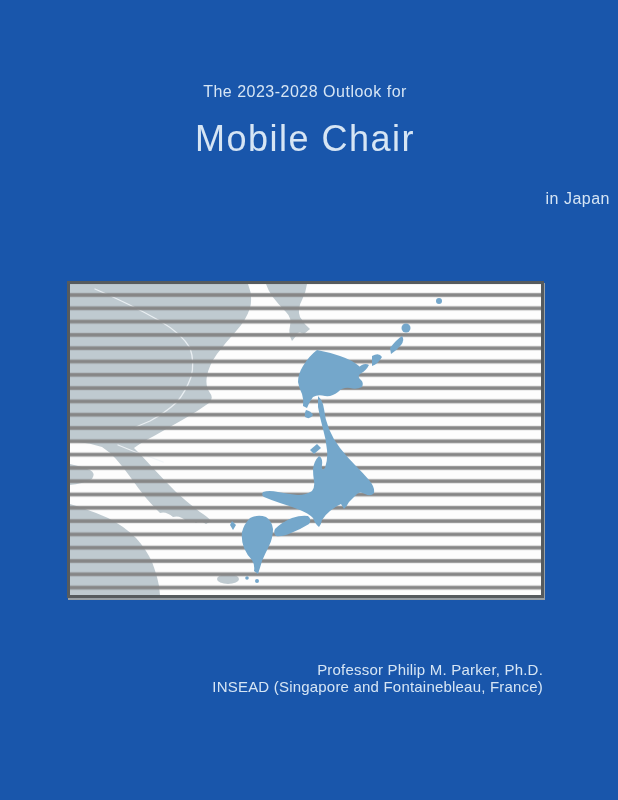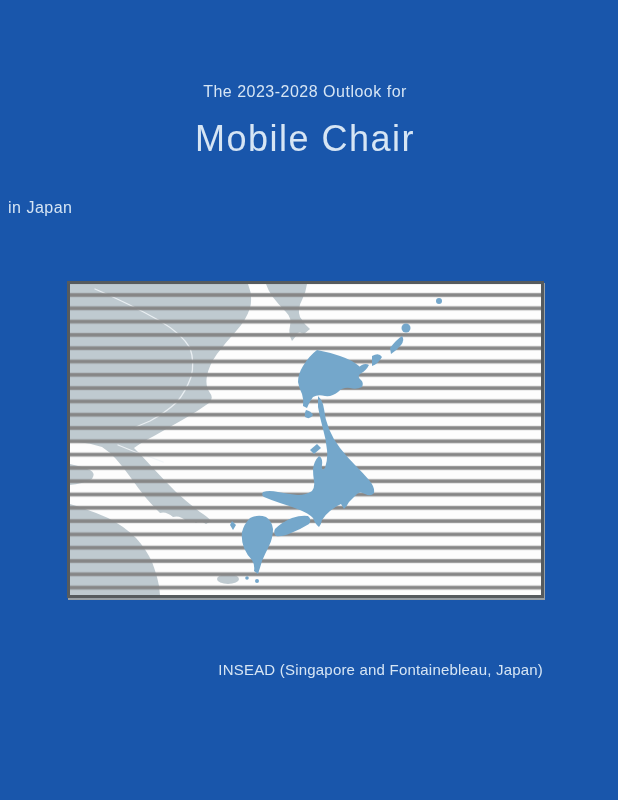--- a/index.html
+++ b/index.html
@@ -25,22 +25,22 @@
   }
   .series-title{
     position:absolute;top:83px;left:0;right:8px;
     text-align:center;font-size:16px;font-weight:400;letter-spacing:.5px;
   }
   .main-title{
     position:absolute;top:118px;left:0;right:8px;
     text-align:center;font-size:36px;font-weight:300;letter-spacing:1.5px;
   }
   .subtitle{
-    position:absolute;top:199px;left:0;right:8px;
-    text-align:left;font-size:16px;font-weight:400;letter-spacing:.5px;padding-left:8px;
+    position:absolute;top:190px;left:0;right:8px;
+    text-align:right;font-size:16px;font-weight:400;letter-spacing:.5px;padding-left:8px;
   }
   .map-frame{
     position:absolute;left:67px;top:281px;width:477px;height:317px;
     border:3px solid var(--map_frame);
     box-shadow:1px 2px 0 var(--map_frame_light);
     background:var(--map_ocean);
   }
   .map-frame svg{display:block;width:100%;height:100%;}
   .land{fill:var(--map_land);}
   .japan{fill:var(--japan);}
@@ -93,14 +93,15 @@
       <path class="japan" d="M288,84 Q294,78 299,81 Q296,87 290,90 Z"></path>
       <path class="japan" d="M302,72 Q309,68 312,73 Q308,80 302,82 Z"></path>
       <path class="japan" d="M320,64 Q326,56 332,52 Q335,56 331,61 Q326,67 321,70 Z"></path>
       <circle class="japan" cx="336" cy="44" r="4.5"></circle>
       <circle class="japan" cx="369" cy="17" r="3"></circle>
     </g>
   </svg>
 </div>
 
 <div class="credits">
-  <div>INSEAD (Singapore and Fontainebleau, Japan)</div>
+  <div>Professor Philip M. Parker, Ph.D.</div>
+  <div>INSEAD (Singapore and Fontainebleau, France)</div>
 </div>
 
 </body></html>

